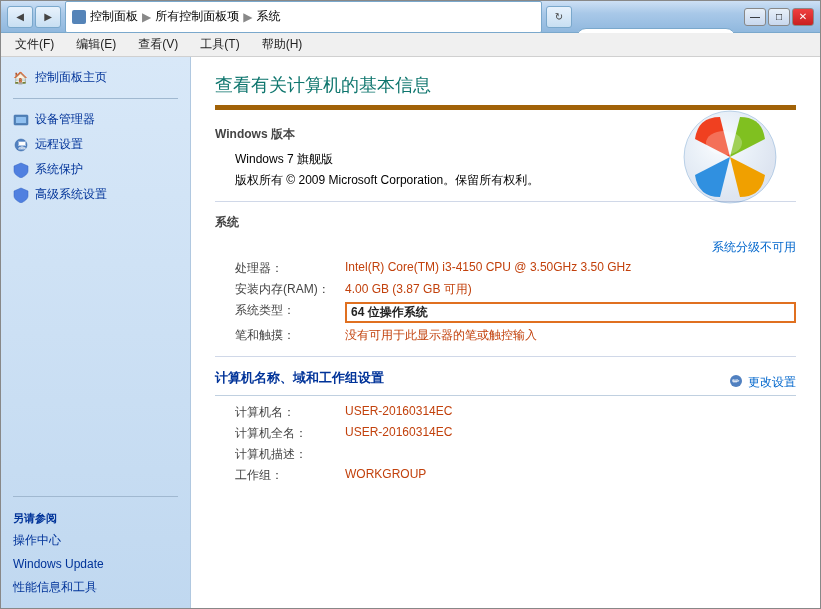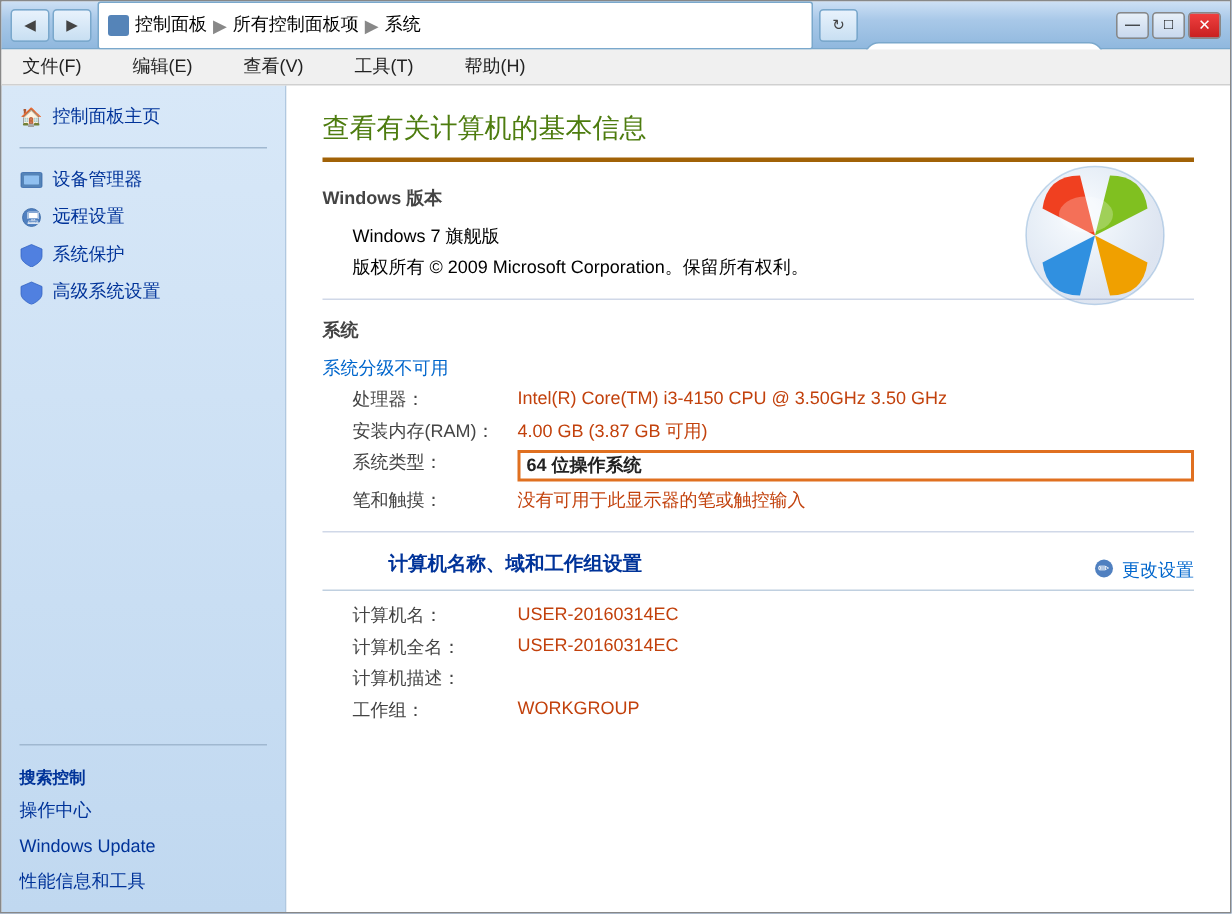--- a/index.html
+++ b/index.html
@@ -106,21 +106,21 @@
     .ctrl-max { background: linear-gradient(to bottom, #e8f0f8, #c8d8ee); }
     .ctrl-close { background: linear-gradient(to bottom, #f04040, #c82020); color: white; }
 
     
     .menubar {
       background: #f0f0f0;
       height: 24px;
       display: flex;
       align-items: center;
       padding: 0 6px;
-      gap: 18px;
+      gap: 6px;
       border-bottom: 1px solid #d0d0d0;
     }
     .menu-item {
       padding: 2px 8px;
       cursor: pointer;
       border-radius: 3px;
       font-size: 12px;
       color: #222;
     }
 
@@ -175,24 +175,24 @@
     
     .content {
       flex: 1;
       background: white;
       overflow-y: auto;
       padding: 16px 24px;
       position: relative;
     }
     .content-title {
       font-size: 18px;
-      color: #4d7c0f;
+      color: #0f766e;
       font-weight: normal;
       margin-bottom: 16px;
-      border-bottom: 3px solid #a16207;
+      border-bottom: 5px solid #a16207;
       padding-bottom: 8px;
     }
     .section-label {
       font-size: 12px;
       color: #444;
       font-weight: bold;
       margin-bottom: 8px;
       margin-top: 4px;
     }
     .windows-logo {
@@ -215,20 +215,21 @@
       padding-left: 20px;
     }
     .info-value {
       color: #c2410c;
       flex: 1;
     }
     .info-value.link {
       color: #0066cc;
       cursor: pointer;
       text-decoration: none;
+      text-align: right;
     }
     .info-value.highlighted {
       border: 2px solid #e07020;
       padding: 0 4px;
       color: #222;
       font-weight: bold;
     }
     .section-divider {
       height: 1px;
       background: #d0d8e8;
@@ -332,21 +333,21 @@
       <div class="sidebar-item">
         <span class="sidebar-icon">
           <svg width="16" height="16" viewBox="0 0 16 16">
               <path d="M8 1 L15 4 L15 9 C15 13 8 16 8 16 C8 16 1 13 1 9 L1 4 Z" fill="#5080e0" stroke="#3060c0" stroke-width="0.5"></path>
             </svg>
         </span>
         <span>高级系统设置</span>
       </div>
       <div class="sidebar-spacer"></div>
       <div class="sidebar-divider"></div>
-      <div class="sidebar-section-title">搜索控制</div>
+      <div class="sidebar-section-title">另请参阅</div>
       <div class="sidebar-item">
         <span>操作中心</span>
       </div>
       <div class="sidebar-item">
         <span>Windows Update</span>
       </div>
       <div class="sidebar-item">
         <span>性能信息和工具</span>
       </div>
     </div>
@@ -408,21 +409,21 @@
         <span class="info-value highlighted">64 位操作系统</span>
       </div>
 
       <div class="info-row">
         <span class="info-label">笔和触摸：</span>
         <span class="info-value">没有可用于此显示器的笔或触控输入</span>
       </div>
 
       <div class="section-divider"></div>
 
-      <div style="display:flex; align-items:center; justify-content:space-between;margin-left:44px;">
+      <div style="display:flex; align-items:center; justify-content:space-between;">
         <div class="computer-section-title" style="flex:1; border-bottom:none; padding-bottom:0;">计算机名称、域和工作组设置</div>
         <div class="change-settings-link">
           <span>
             <svg width="16" height="16" viewBox="0 0 16 16">
                 <circle cx="8" cy="8" r="6" fill="#5080c0"></circle>
                 <text x="4" y="11" font-size="9" fill="white">✏</text>
               </svg>
           </span>
           <span>更改设置</span>
         </div>

